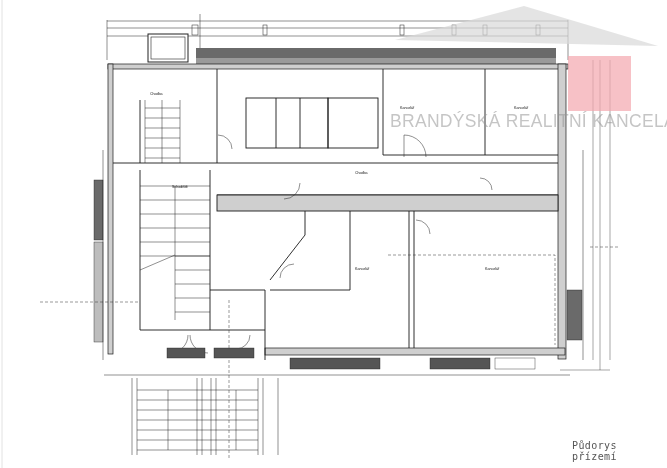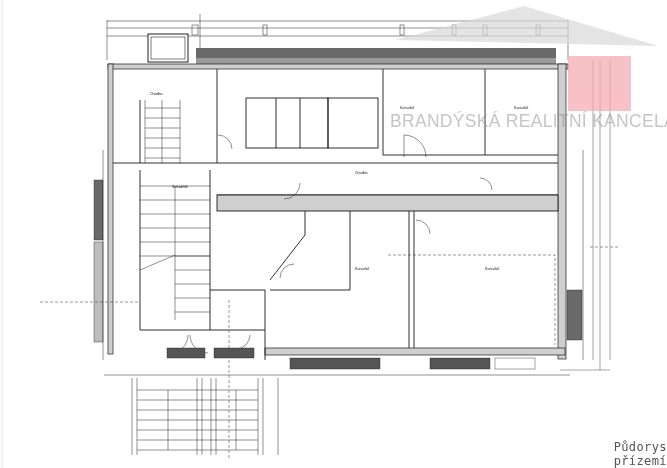--- a/index.html
+++ b/index.html
@@ -4,22 +4,22 @@
 <style>
   html, body { margin: 0; padding: 0; background: #ffffff; }
   body { width: 667px; height: 468px; position: relative; overflow: hidden; font-family: "Liberation Sans", sans-serif; }
   #plan { position: absolute; left: 0; top: 0; width: 667px; height: 468px; }
   .wm-roof { position: absolute; left: 0; top: 0; width: 667px; height: 468px; pointer-events: none; }
   .wm-text {
     position: absolute; left: 390px; top: 111px; font-size: 17.5px; letter-spacing: 0.3px;
     color: rgba(150,150,150,0.55); font-family: "Liberation Sans", sans-serif; white-space: nowrap;
   }
   .caption {
-    position: absolute; left: 572px; top: 440px; font-size: 12px; color: #555;
-    font-family: "DejaVu Sans Mono", monospace; letter-spacing: 0.4px; text-align: right;
+    position: absolute; left: 572px; top: 440px; font-size: 10px; color: #555;
+    font-family: "DejaVu Sans Mono", monospace; letter-spacing: 0.4px;
   }
   .room-label { position: absolute; font-size: 3.6px; line-height: 3.8px; color: #111; font-family: "Liberation Sans", sans-serif; }
 </style>
 </head>
 <body>
 
 <svg id="plan" viewBox="0 0 667 468" xmlns="http://www.w3.org/2000/svg">
 
   <line x1="2" y1="0" x2="2" y2="468" stroke="#e2e2e2" stroke-width="1"></line>
 

